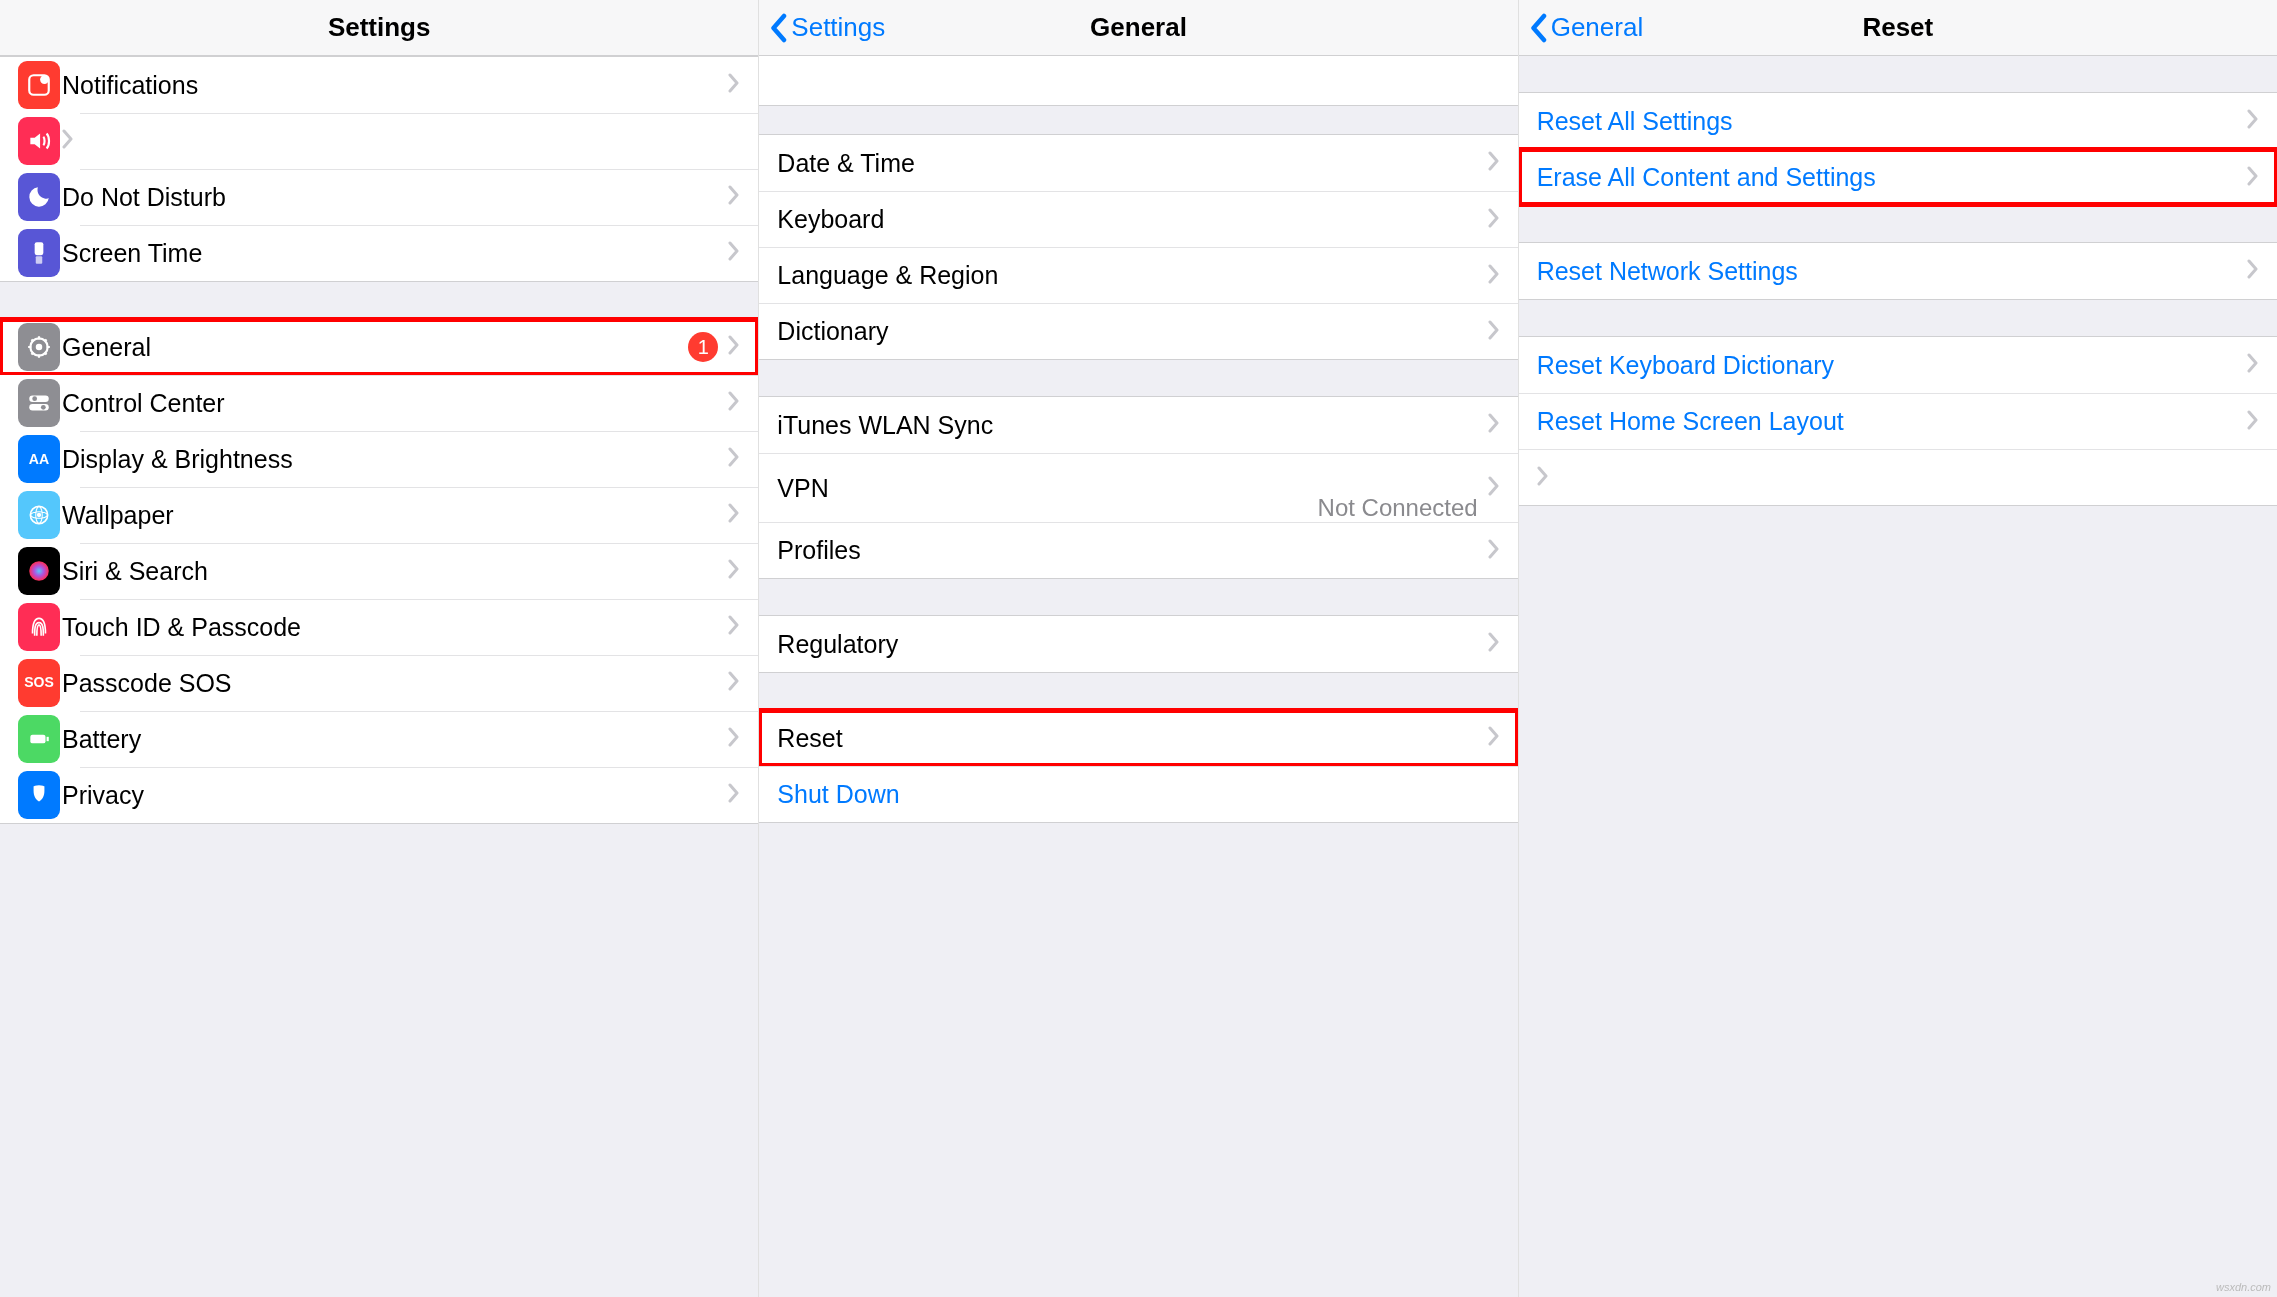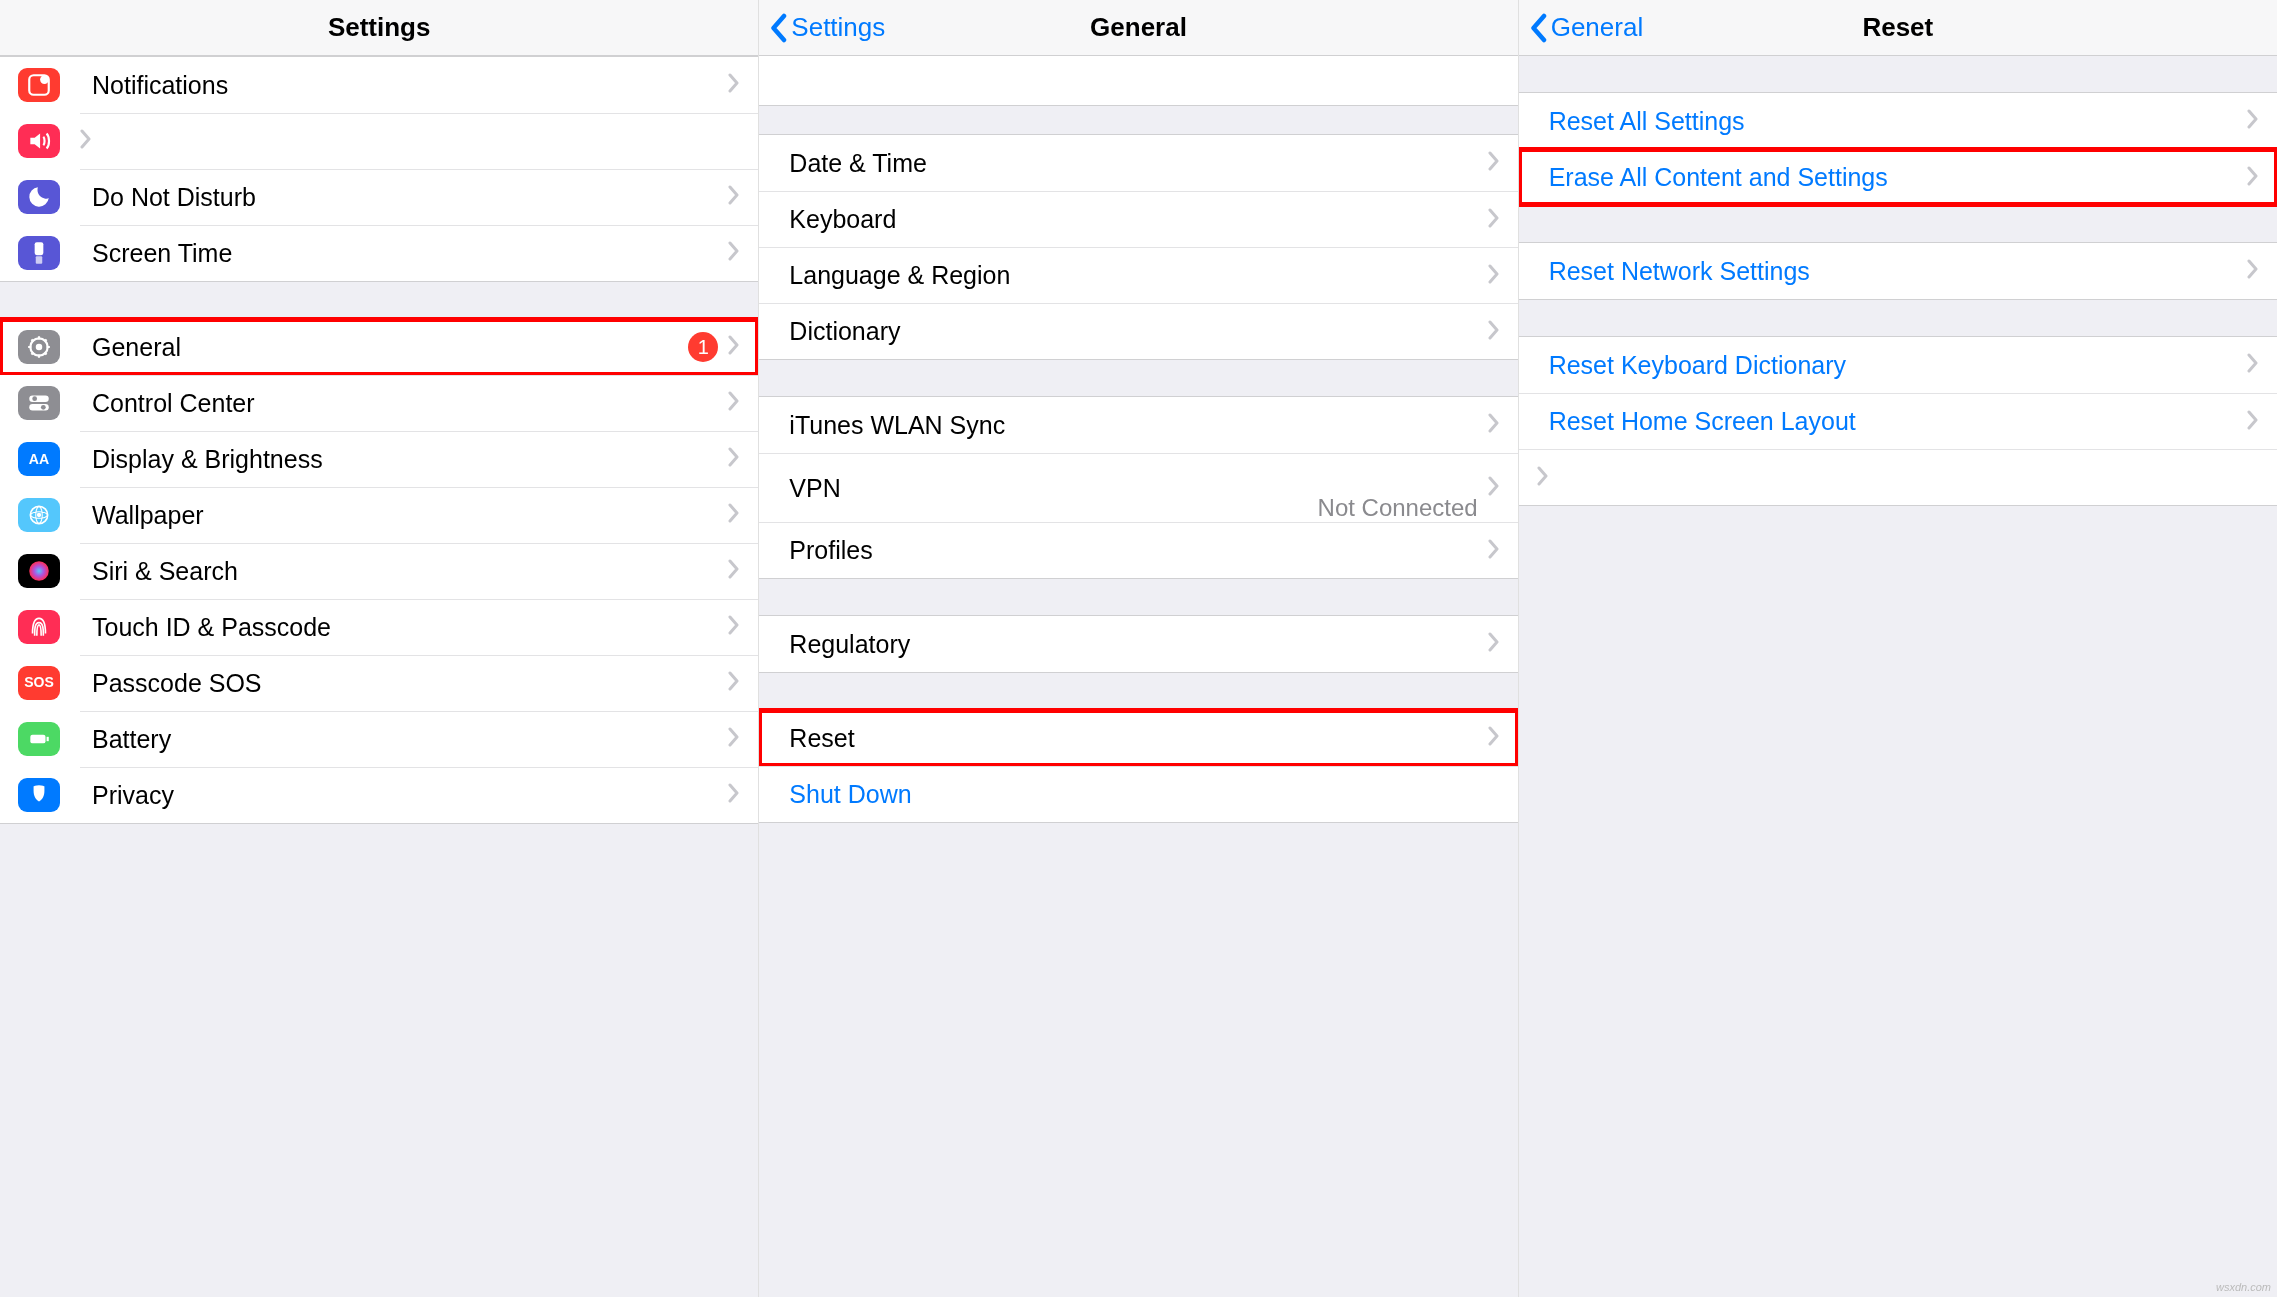--- a/index.html
+++ b/index.html
@@ -11,22 +11,22 @@
 .back { position:absolute; left:10px; display:flex; align-items:center; color:#007aff; font-size:26px; font-weight:400; cursor:pointer; }
 .back svg { width:18px; height:30px; margin-right:4px; }
 .scroll { flex:1; overflow:hidden; background:#efeff4; }
 .group { background:#fff; border-top:1px solid #d0d0d2; border-bottom:1px solid #d0d0d2; }
 .gap { height:36px; background:#efeff4; }
 .gap-sm { height:28px; background:#efeff4; }
 .row { display:flex; align-items:center; min-height:56px; padding:0 18px; background:#fff; position:relative; cursor:pointer; }
 .row + .row { border-top:1px solid #e3e3e5; }
 .p1 .row + .row::before { content:""; position:absolute; top:0; left:80px; right:0; height:1px; background:#e3e3e5; }
 .p1 .row + .row { border-top:none; }
-.icon { width:42px; height:34px; border-radius:9px; margin-right:20px; display:flex; align-items:center; justify-content:center; flex-shrink:0; }
-.label { font-size:25px; color:#000; flex:1;margin-left:12px; }
+.icon { width:42px; height:48px; border-radius:9px; margin-right:2px; display:flex; align-items:center; justify-content:center; flex-shrink:0; }
+.label { font-size:25px; color:#000; flex:1; }
 .label.link { color:#007aff; }
 .detail { font-size:24px; color:#8a8a8e; margin-right:10px;margin-top:40px; }
 .badge { width:30px; height:30px; border-radius:15px; background:#ff3b30; color:#fff; display:flex; align-items:center; justify-content:center; font-size:20px; margin-right:10px; }
 .chevron { color:#c7c7cc; }
 .chevron svg { width:12px; height:20px; }
 .highlight { outline:5px solid #ff0000; outline-offset:-3px; }
 .partial { height:50px; background:#fff; border-bottom:1px solid #d0d0d2; }
 .watermark { position:absolute; bottom:4px; right:6px; font-size:11px; color:#bbb;font-style:italic; }
 </style>
 </head>

